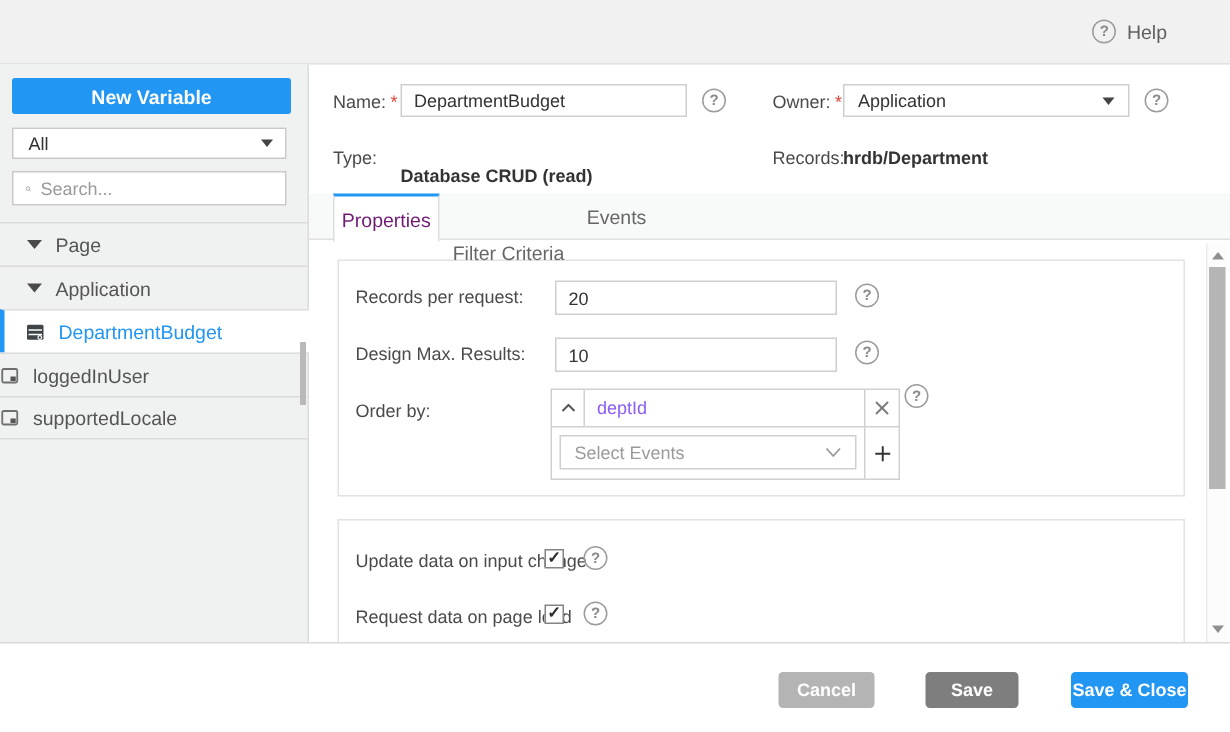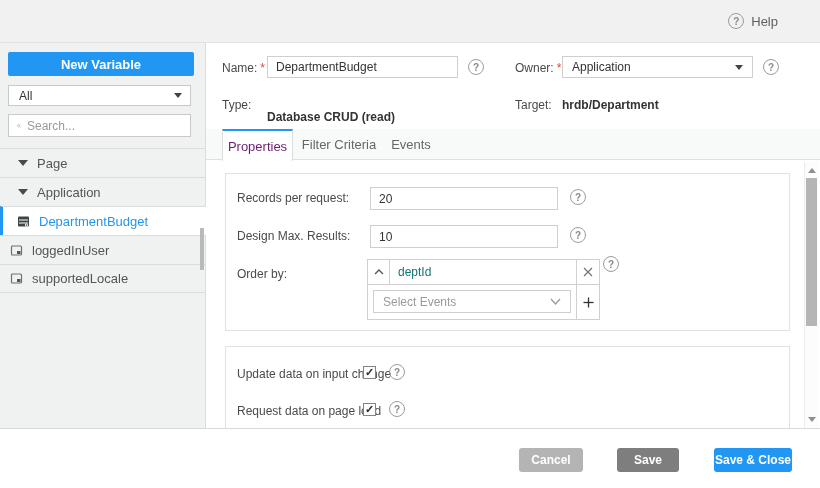--- a/index.html
+++ b/index.html
@@ -33,21 +33,21 @@
   .search-box { position:absolute; left:8px; top:71px; width:183px; height:23px; background:#fff;
                 border:1px solid #c9c9c9; display:flex; align-items:center; padding:0 8px; gap:6px; }
   .search-box input { border:none; outline:none; flex:1; font-size:12px; color:#333;
                       font-family:"Liberation Sans", sans-serif; background:transparent; }
   .search-box input::placeholder { color:#9a9a9a; }
 
   .tree { position:absolute; left:0; top:105px; width:206px; }
   .tree-item { height:29px; border-top:1px solid #dcdcdc; display:flex; align-items:center;
                gap:9px; font-size:13px; color:#555; padding-left:18px; cursor:pointer; }
   .tree-item:last-child { border-bottom:1px solid #dcdcdc; }
-  .tree-item.child { padding-left:10px; }
+  .tree-item.child { padding-left:0; }
   .tree-item.selected { background:#fff; border-left:3px solid #2196f3; padding-left:14px; }
   .tree-item.selected .tree-label { color:#2196f3; }
   .tri-down { width:0; height:0; border-left:5px solid transparent; border-right:5px solid transparent;
               border-top:6px solid #4a4a4a; flex:0 0 auto; }
   .sb-side-thumb { position:absolute; right:1px; top:185px; width:4px; height:42px; background:#b9b9b9; }
 
   
   .fld-label { position:absolute; font-size:12px; color:#4a4a4a; }
   .req { color:#e8443a; margin-left:3px; }
   .txt-input { position:absolute; height:22px; border:1px solid #cfcfcf; font-size:12px; color:#333;
@@ -69,39 +69,39 @@
   .val-target { left:562px; top:98px; }
 
   
   .tabstrip { position:absolute; left:206px; top:129px; width:614px; height:31px;
               background:#f8f9f9; border-bottom:1px solid #e0e0e0; }
   .tab { position:absolute; top:129px; height:31px; display:flex; align-items:center; z-index:2;
          justify-content:center; font-size:13px; color:#666; cursor:pointer; }
   .tab.active { top:129px; height:32px; background:#fff; border:1px solid #ddd; border-bottom:none;
                 border-top:2px solid #2196f3; color:#701a75; }
   .tab-properties { left:222px; width:71px; }
-  .tab-filter     { left:293px; width:92px; }
+  .tab-filter     { left:293px; width:92px;margin-top:24px; }
   .tab-events     { left:385px; width:52px; }
 
   
   .panel-box { position:absolute; border:1px solid #e2e2e2; background:#fff; }
   .box1 { left:225px; top:173px; width:565px; height:158px; }
   .box2 { left:225px; top:346px; width:565px; height:82px; border-bottom:none; }
   .p-label { position:absolute; font-size:12px; color:#4a4a4a; }
   .p-input { position:absolute; width:188px; height:23px; border:1px solid #cfcfcf; font-size:12px;
              color:#333; padding:0 8px; font-family:"Liberation Sans", sans-serif; outline:none; }
   .p-help { position:absolute; }
 
   
   .orderby { position:absolute; left:141px; top:85px; width:233px; border:1px solid #d0d0d0;
              display:grid; grid-template-columns:209px 22px; background:#fff; }
   .ob-r1-main { height:25px; border-right:1px solid #d0d0d0; border-bottom:1px solid #d0d0d0; display:flex; }
   .ob-dir { width:22px; border-right:1px solid #d0d0d0; display:flex; align-items:center;
             justify-content:center; cursor:pointer; }
-  .ob-field { flex:1; display:flex; align-items:center; padding-left:8px; font-size:12px; color:#0f766e; }
+  .ob-field { flex:1; display:flex; align-items:center; padding-left:8px; font-size:12px; color:#8b5cf6; }
   .ob-r1-x { border-bottom:1px solid #d0d0d0; display:flex; align-items:center; justify-content:center; cursor:pointer; }
   .ob-r2-main { height:34px; border-right:1px solid #d0d0d0; padding:5px; }
   .ob-select { height:23px; border:1px solid #cfcfcf; display:flex; align-items:center;
                justify-content:space-between; padding:0 9px; font-size:12px; color:#9a9a9a; cursor:pointer; }
   .ob-r2-add { display:flex; align-items:center; justify-content:center; cursor:pointer; }
 
   
   .checkbox { position:absolute; width:13px; height:13px; border:1px solid #848484; background:#fdfdfd;
               display:flex; align-items:center; justify-content:center; cursor:pointer;
               font-size:11px; line-height:11px; color:#2b2b2b; font-weight:bold; }
@@ -206,21 +206,21 @@
     <span>Owner:</span><span class="req">*</span>
   </div>
   <div class="fake-select sel-owner">
     <span>Application</span>
     <span class="caret-down"></span>
   </div>
   <span class="help-circle help-owner"></span>
 
   <div class="fld-label lbl-type">Type:</div>
   <div class="fld-value val-type">Database CRUD (read)</div>
-  <div class="fld-label lbl-target">Target:</div>
+  <div class="fld-label lbl-target">Records:</div>
   <div class="fld-value val-target">hrdb/Department</div>
 
   <div class="tabstrip"></div>
   <div class="tab tab-properties active">Properties</div>
   <div class="tab tab-filter">Filter Criteria</div>
   <div class="tab tab-events">Events</div>
 
   <div class="panel-box box1">
     <div class="p-label" style="left:11px; top:17px">Records per request:</div>
     <input class="p-input" style="left: 144px; top: 13px;" type="text" value="20">

